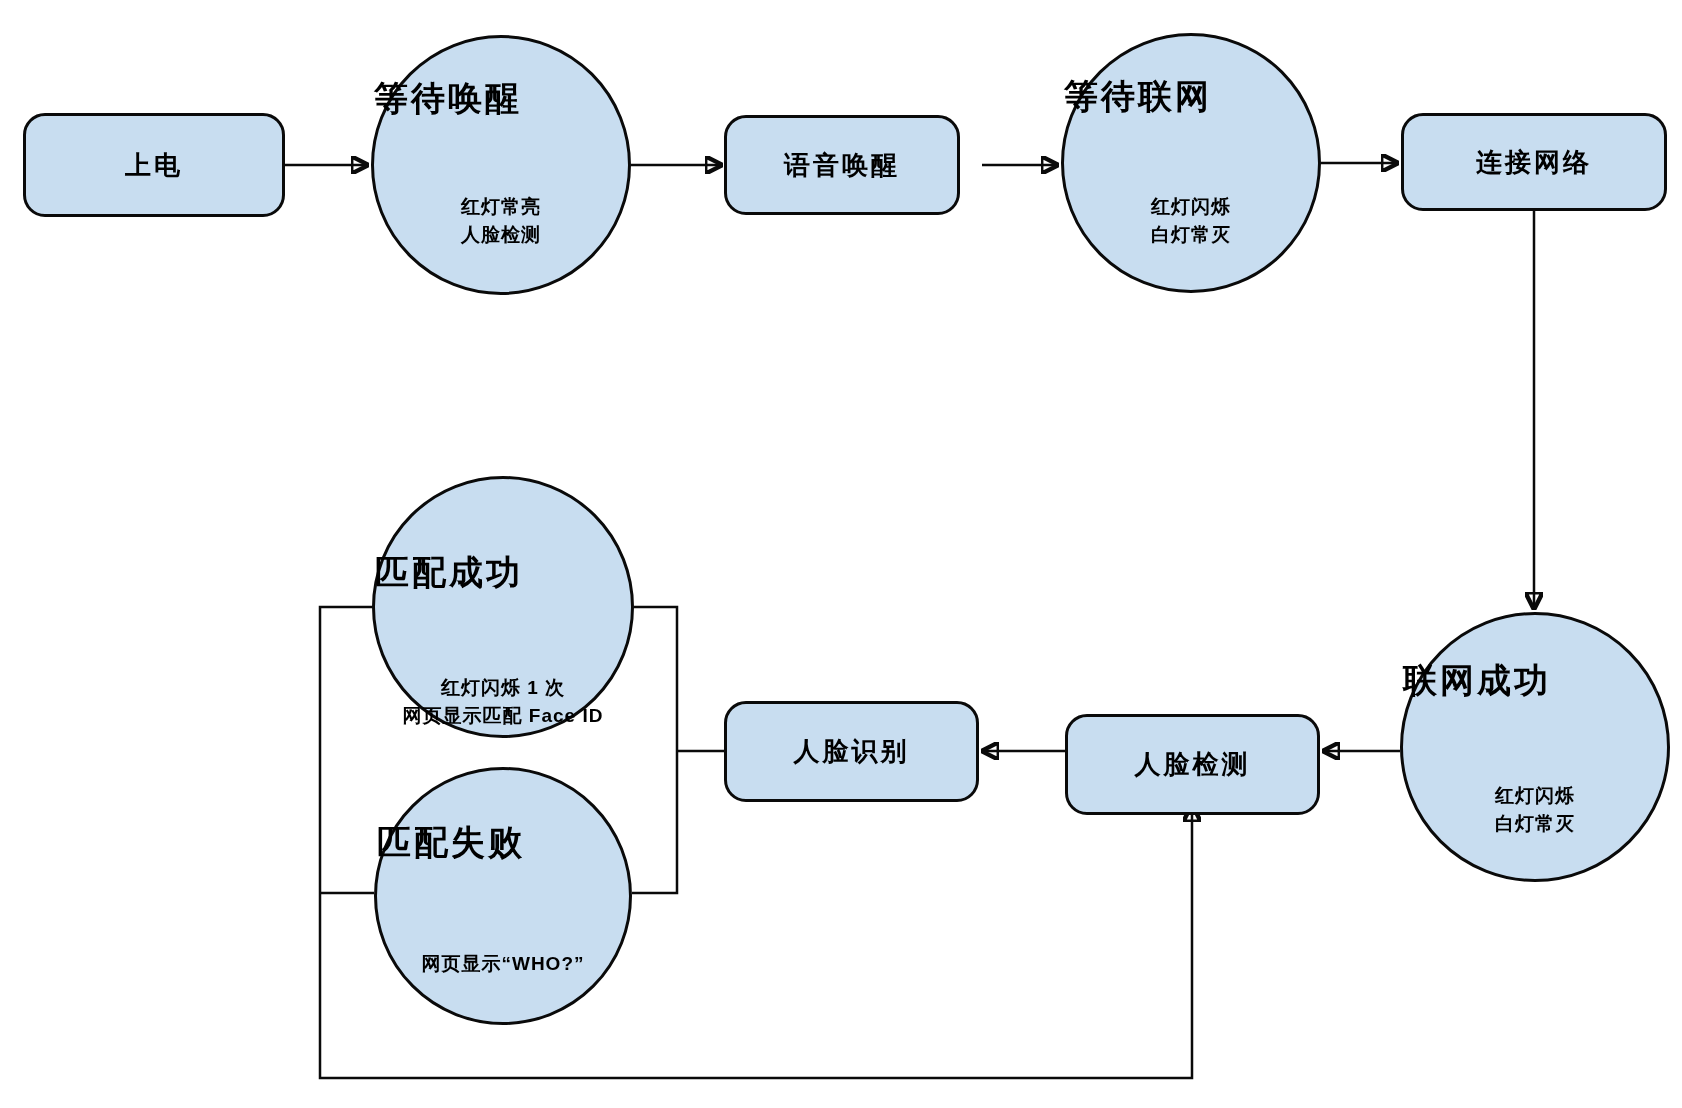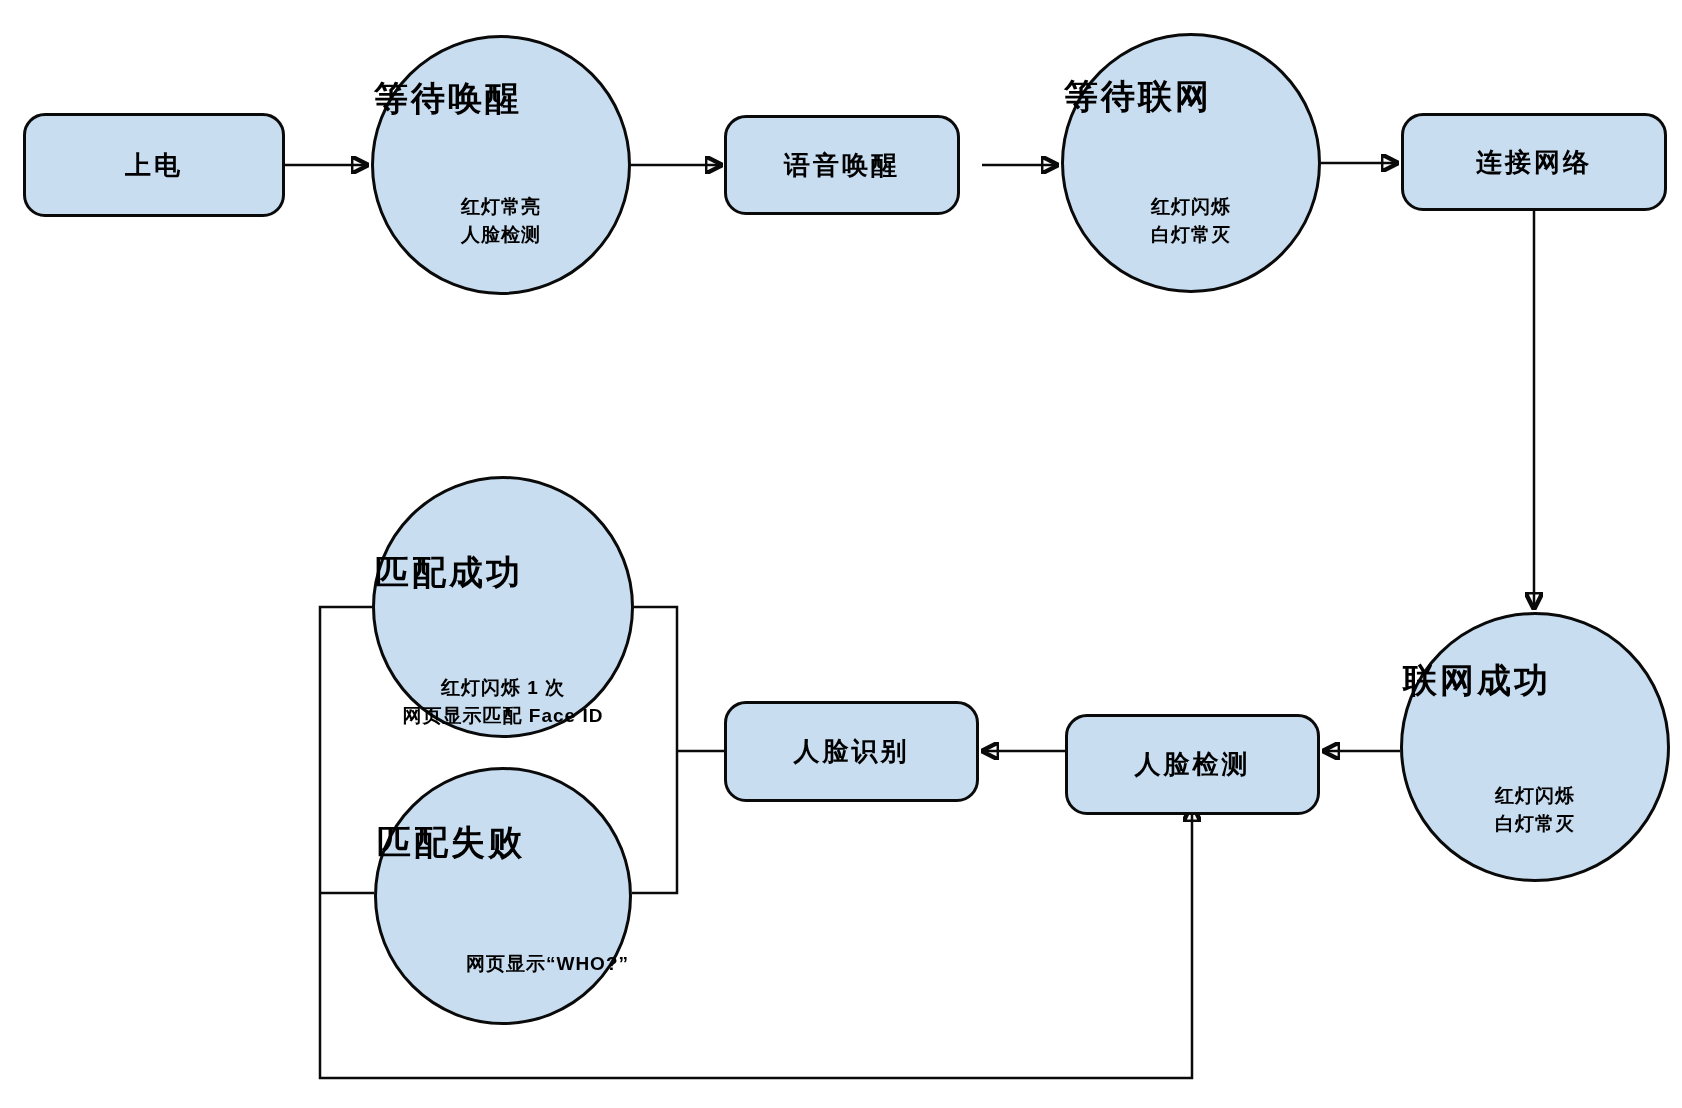--- a/index.html
+++ b/index.html
@@ -134,16 +134,16 @@
   </div>
 
   <div class="node ellipse" style="left:372px; top:476px; width:262px; height:262px;">
     <span class="title" style="top:25%;margin-top:30px;">匹配成功</span>
     <span class="note" style="top:70%;margin-top:44px;">红灯闪烁 1 次
 网页显示匹配 Face ID</span>
   </div>
 
   <div class="node ellipse" style="left:374px; top:767px; width:258px; height:258px;">
     <span class="title" style="top:29%;">匹配失败</span>
-    <span class="note" style="top:77%;text-align:right;">网页显示“WHO?”</span>
+    <span class="note" style="top:77%;">网页显示“WHO?”</span>
   </div>
 
 </div>
 
 </body></html>

